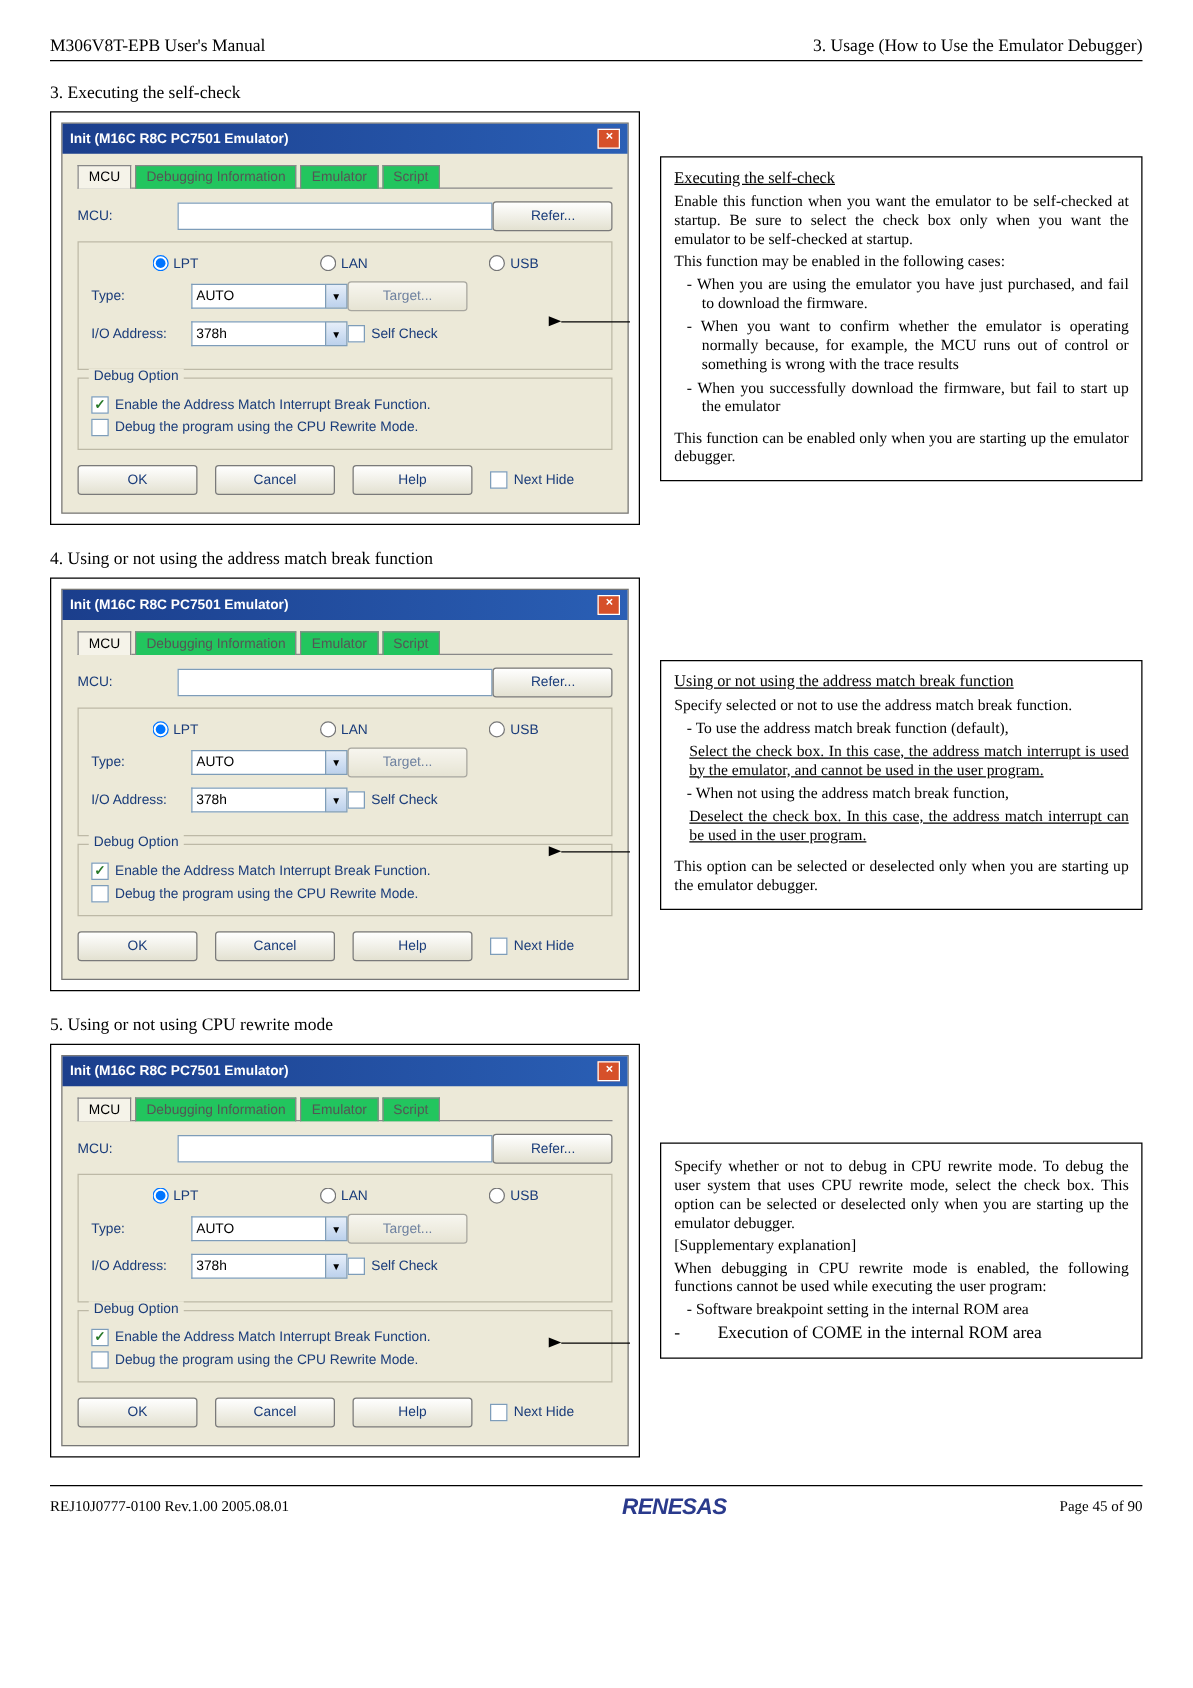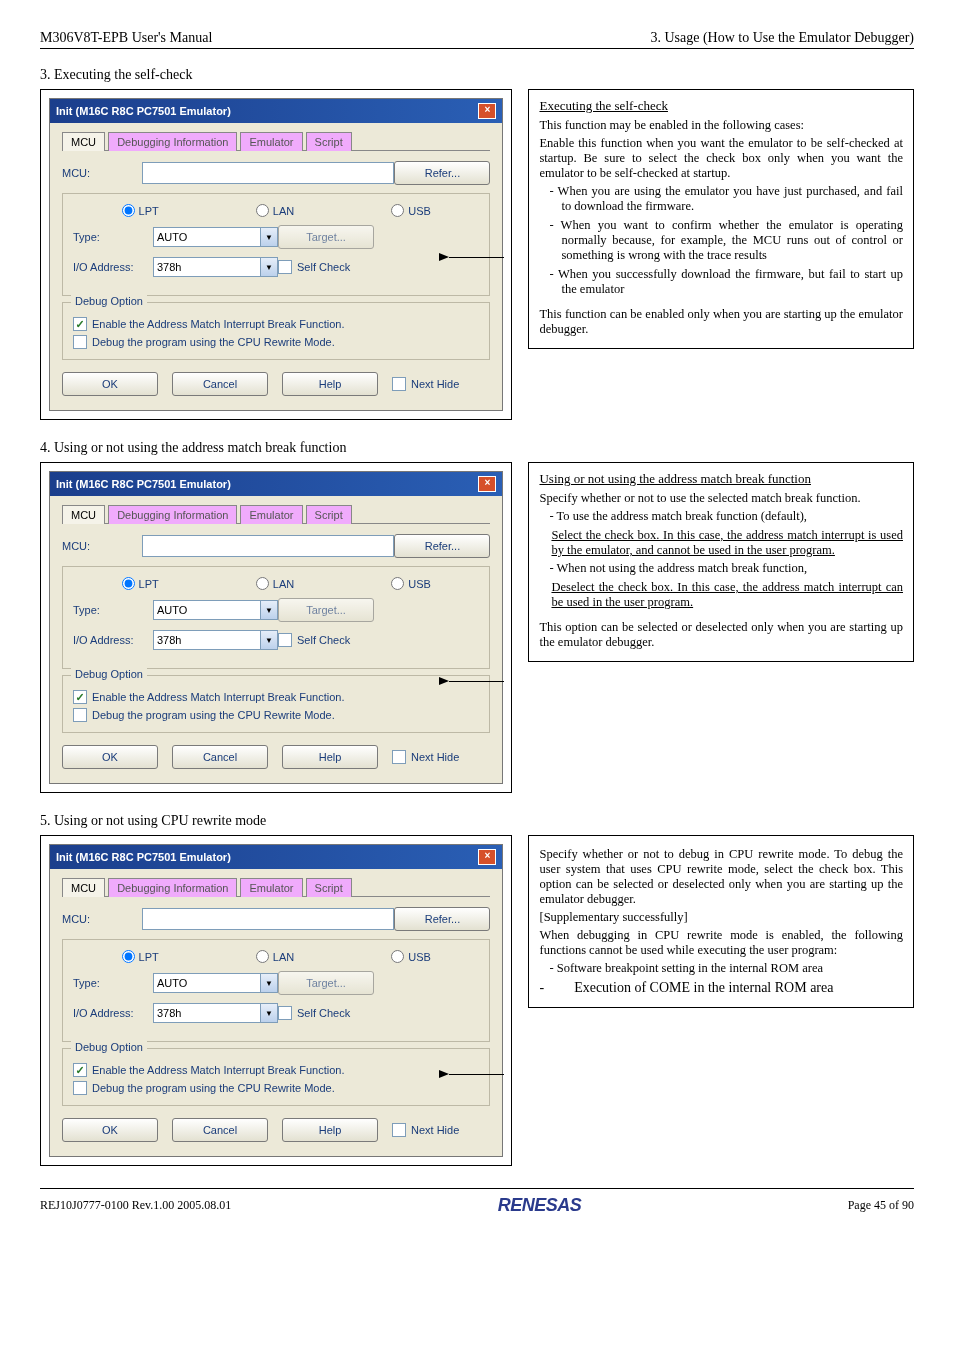--- a/index.html
+++ b/index.html
@@ -18,21 +18,21 @@
     font-size: 14px;
     margin-bottom: 18px;
   }
   .section-title {
     font-size: 14px;
     margin: 10px 0 6px 0;
   }
   .row {
     display: flex;
     gap: 16px;
-    align-items: flex-start;
+    align-items: center;
   }
   .left-col {
     flex: 0 0 52%;
     border: 1px solid #000;
     padding: 8px;
     background: #fff;
     position: relative;
   }
   .right-col {
     flex: 1;
@@ -99,21 +99,21 @@
   }
   .tabs {
     border-bottom: 1px solid #888;
     margin-bottom: 10px;
   }
   .tab {
     display: inline-block;
     padding: 3px 8px;
     border: 1px solid #888;
     border-bottom: none;
-    background: #f0abfc;
+    background: #22c55e;
     font-size: 11px;
     position: relative;
     top: 1px;
   }
   .tab.active {
     background: #f5f3e9;
   }
   .tab.inactive { color: #555; }
   .row-line {
     display: flex;
@@ -331,22 +331,22 @@
         </div>
       </div>
     </div>
 
     <div class="callout-line" style="top:167px; left:408px; width:55px;"></div>
     <div class="arrowhead" style="top:163px; left:398px; transform: rotate(180deg);"></div>
   </div>
 
   <div class="right-col">
     <div class="heading">Executing the self-check</div>
+    <p>Enable this function when you want the emulator to be self-checked at startup. Be sure to select the check box only when you want the emulator to be self-checked at startup.</p>
     <p>This function may be enabled in the following cases:</p>
-    <p>Enable this function when you want the emulator to be self-checked at startup. Be sure to select the check box only when you want the emulator to be self-checked at startup.</p>
     <ul>
       <li>When you are using the emulator you have just purchased, and fail to download the firmware.</li>
       <li>When you want to confirm whether the emulator is operating normally because, for example, the MCU runs out of control or something is wrong with the trace results</li>
       <li>When you successfully download the firmware, but fail to start up the emulator</li>
     </ul>
     <p style="margin-top:10px;">This function can be enabled only when you are starting up the emulator debugger.</p>
   </div>
 </div>
 
 <div class="section-title" style="margin-top:20px;">4. Using or not using the address match break function</div>
@@ -425,21 +425,21 @@
           </label>
         </div>
       </div>
     </div>
     <div class="callout-line" style="top:218px; left:408px; width:55px;"></div>
     <div class="arrowhead" style="top:214px; left:398px; transform: rotate(180deg);"></div>
   </div>
 
   <div class="right-col">
     <div class="heading">Using or not using the address match break function</div>
-    <p>Specify whether or not to use the selected match break function.</p>
+    <p>Specify selected or not to use the address match break function.</p>
     <ul>
       <li>To use the address match break function (default),</li>
     </ul>
     <p class="indent">Select the check box. In this case, the address match interrupt is used by the emulator, and cannot be used in the user program.</p>
     <ul>
       <li>When not using the address match break function,</li>
     </ul>
     <p class="indent">Deselect the check box. In this case, the address match interrupt can be used in the user program.</p>
     <p style="margin-top:10px;">This option can be selected or deselected only when you are starting up the emulator debugger.</p>
   </div>
@@ -521,21 +521,21 @@
           </label>
         </div>
       </div>
     </div>
     <div class="callout-line" style="top:238px; left:408px; width:55px;"></div>
     <div class="arrowhead" style="top:234px; left:398px; transform: rotate(180deg);"></div>
   </div>
 
   <div class="right-col">
     <p>Specify whether or not to debug in CPU rewrite mode. To debug the user system that uses CPU rewrite mode, select the check box. This option can be selected or deselected only when you are starting up the emulator debugger.</p>
-    <p>[Supplementary successfully]</p>
+    <p>[Supplementary explanation]</p>
     <p>When debugging in CPU rewrite mode is enabled, the following functions cannot be used while executing the user program:</p>
     <ul>
       <li>Software breakpoint setting in the internal ROM area</li>
     </ul>
     <p style="font-size:14px;">-<span class="indented">Execution of COME in the internal ROM area</span></p>
   </div>
 </div>
 
 <div class="footer">
   <span>REJ10J0777-0100   Rev.1.00   2005.08.01</span>

